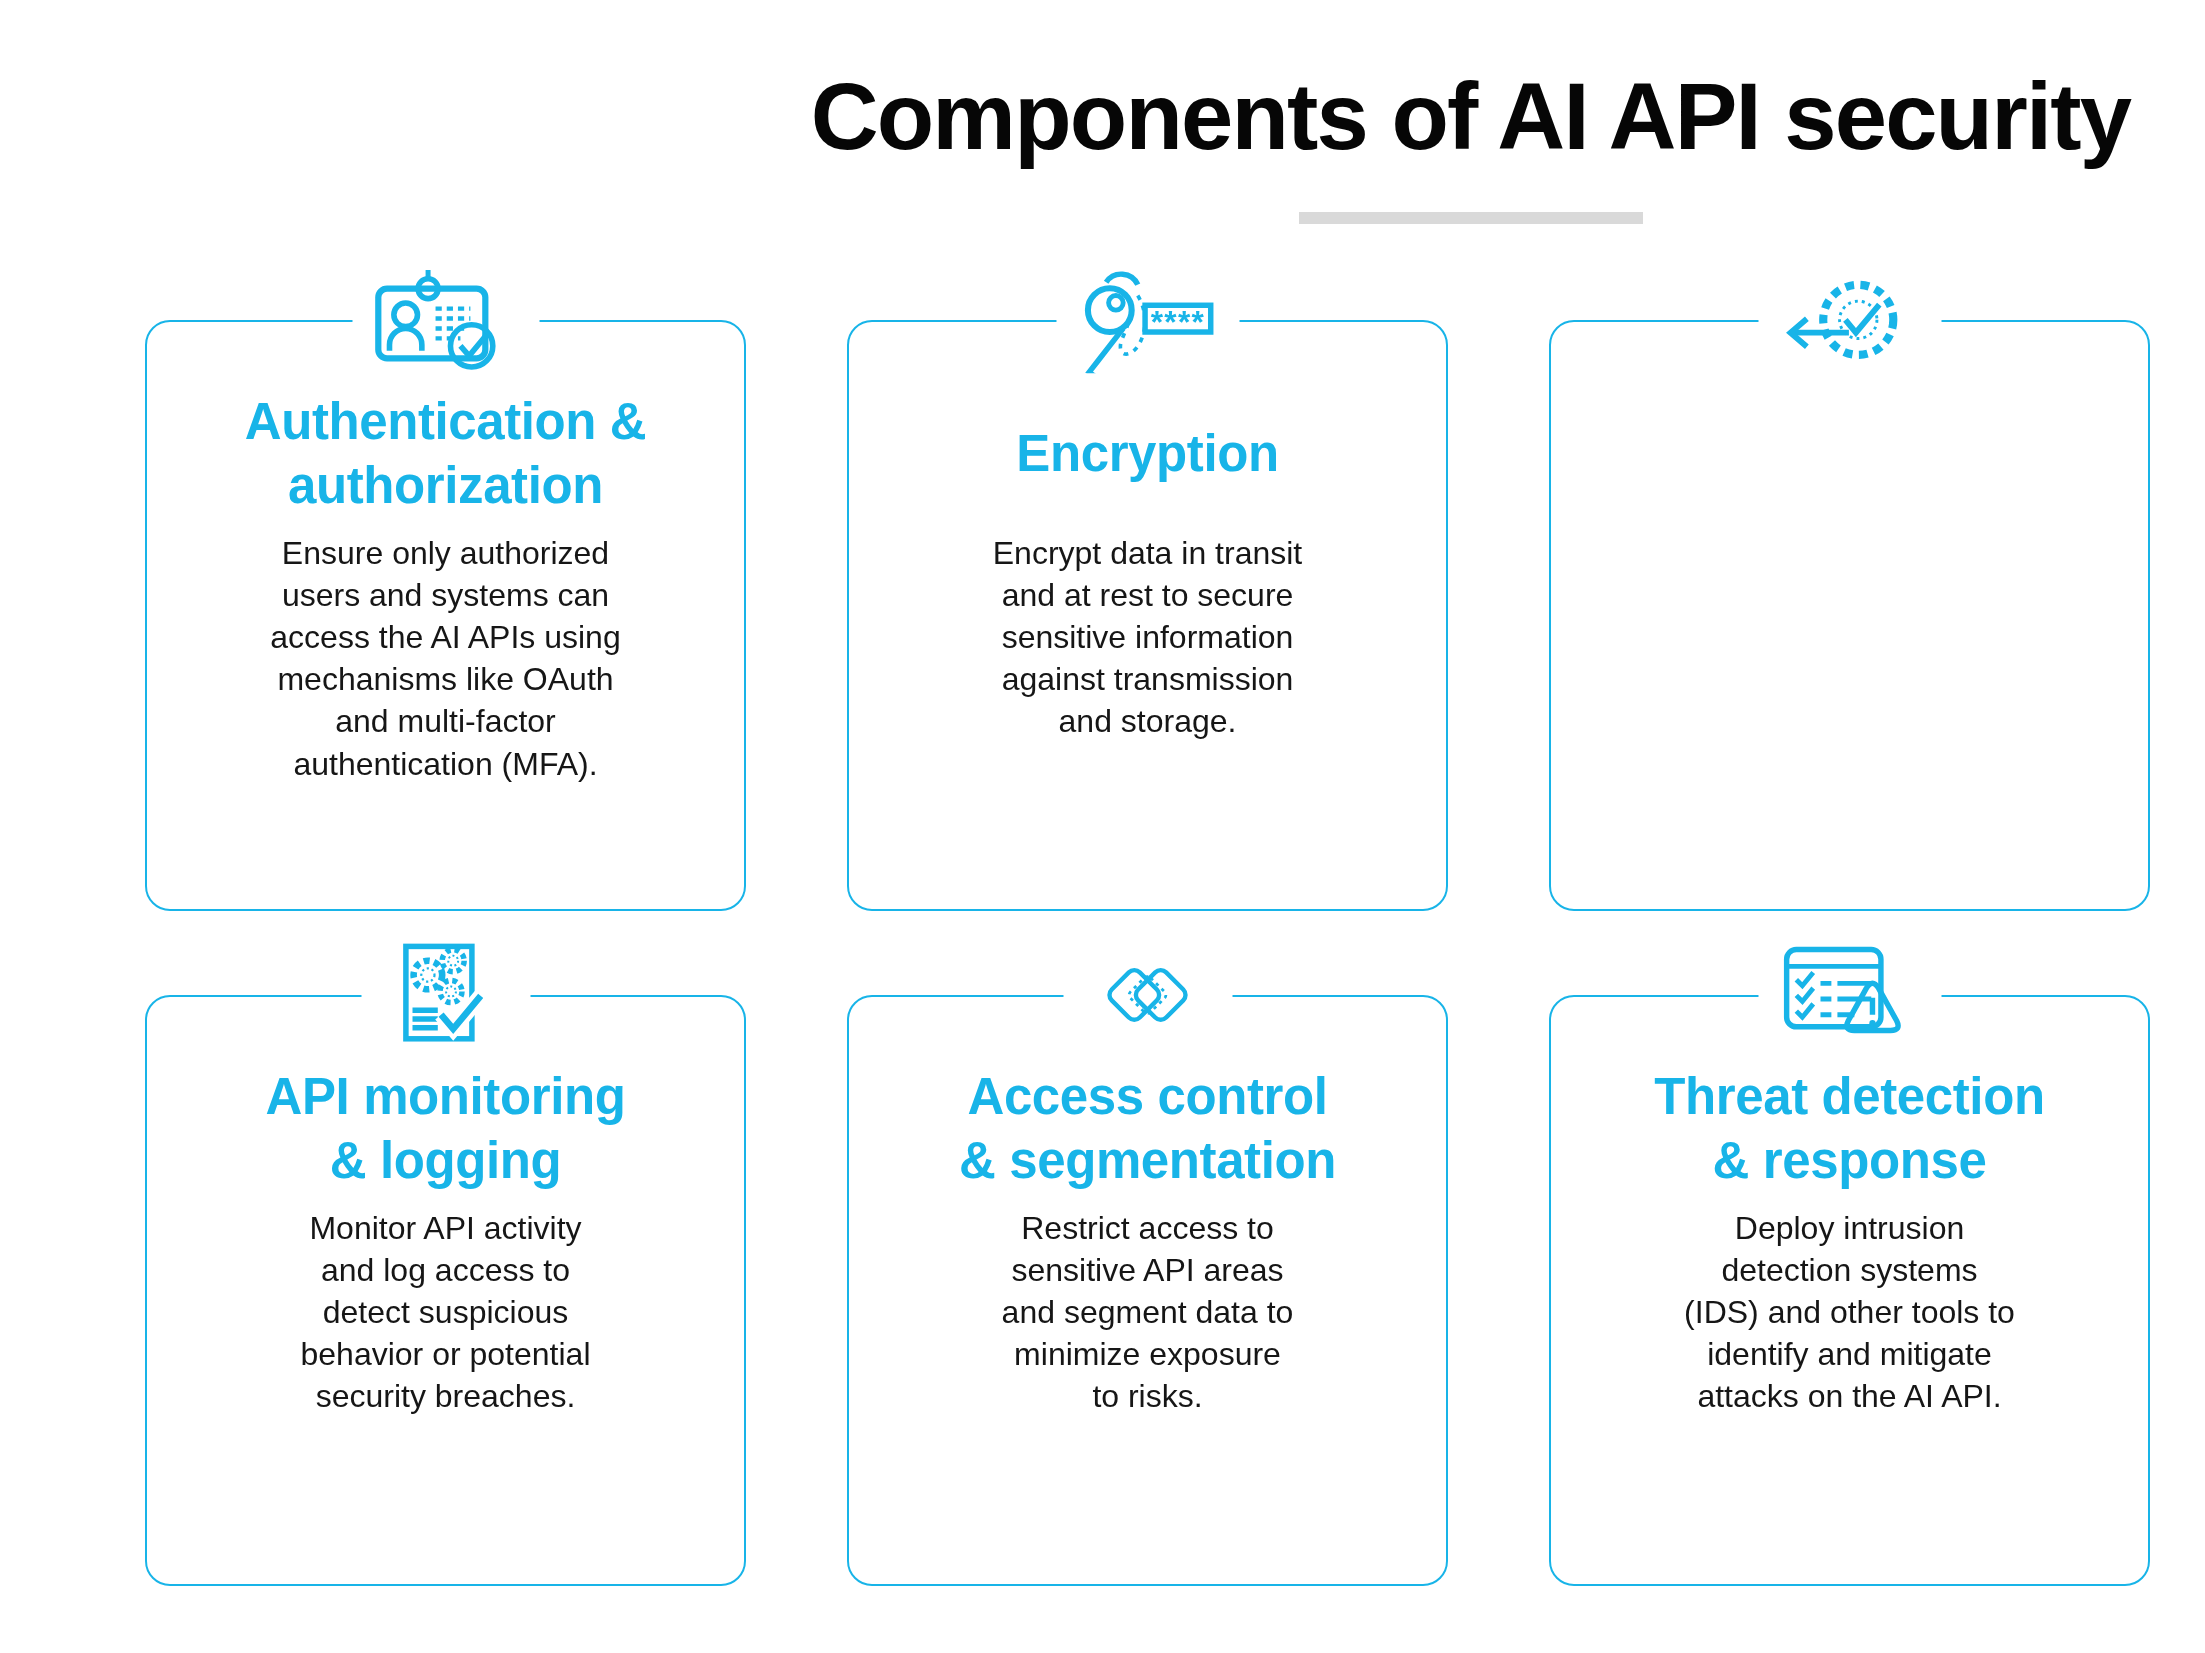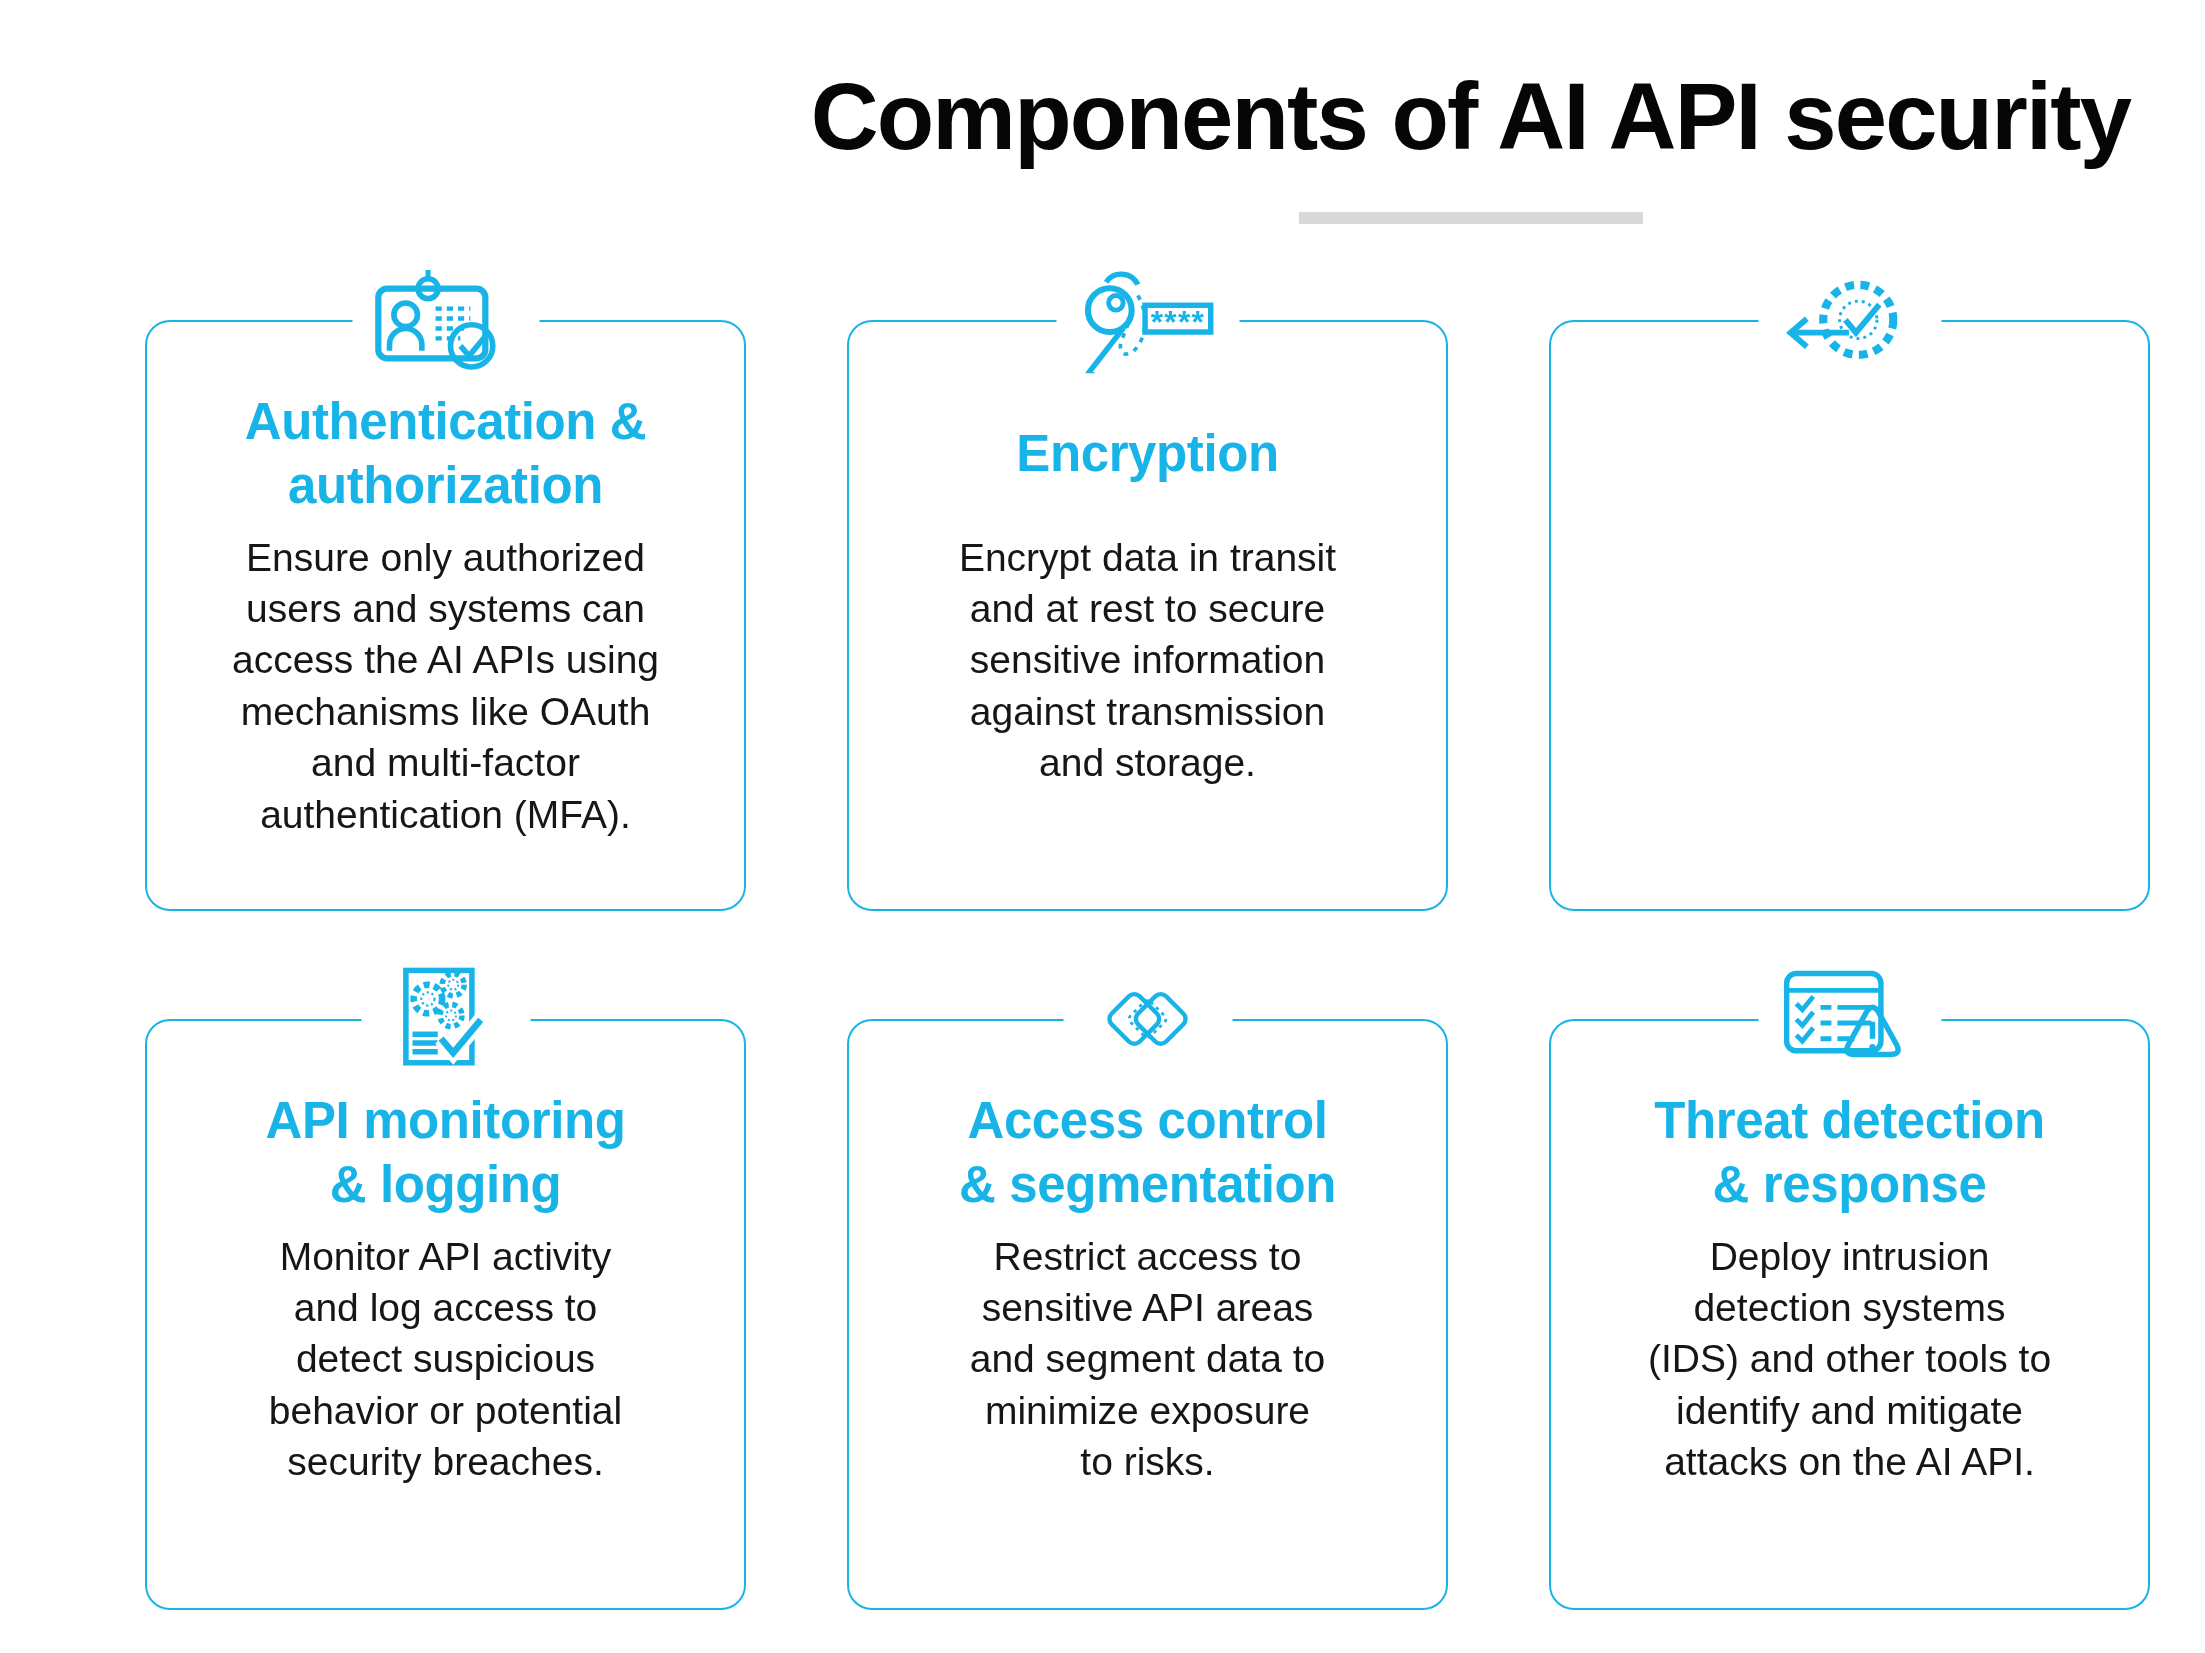--- a/index.html
+++ b/index.html
@@ -11,41 +11,41 @@
     text-align:center;font-size:94px;font-weight:bold;color:#060606;
     letter-spacing:-1.8px;line-height:1;
   }
   .divider{
     position:absolute;top:212px;left:50%;transform:translateX(-50%);
     width:344px;height:11.5px;background:#d9d9d9;
   }
 
   .row{position:absolute;left:145px;display:flex;gap:101px;}
   .row-1{top:320px;}
-  .row-2{top:1019px;}
+  .row-2{top:995px;}
 
   .card{
     box-sizing:border-box;position:relative;
     width:601px;height:591px;background:#ffffff;
     border:2.6px solid #18b4e8;border-radius:25px;
   }
   .icon-wrap{
     position:absolute;top:0;left:50%;transform:translate(-50%,-52%);
     background:#ffffff;padding:0 18.5px;line-height:0;
   }
   .card-title{
     margin-top:66px;height:132px;
     display:flex;align-items:center;justify-content:center;
     text-align:center;white-space:pre-line;
     color:#18b4e8;font-weight:bold;font-size:51px;line-height:1.25;
     letter-spacing:-0.4px;
   }
   .card-body{
     margin-top:11.5px;text-align:center;white-space:pre-line;
-    color:#161616;font-size:39px;line-height:1.32;
+    color:#161616;font-size:32px;line-height:1.32;
   }
   svg{display:block;}
   .st{stroke:#18b4e8;fill:none;}
 </style>
 </head>
 <body>
 
 <div class="canvas">
 
   <div class="page-title">Components of AI API security</div>

